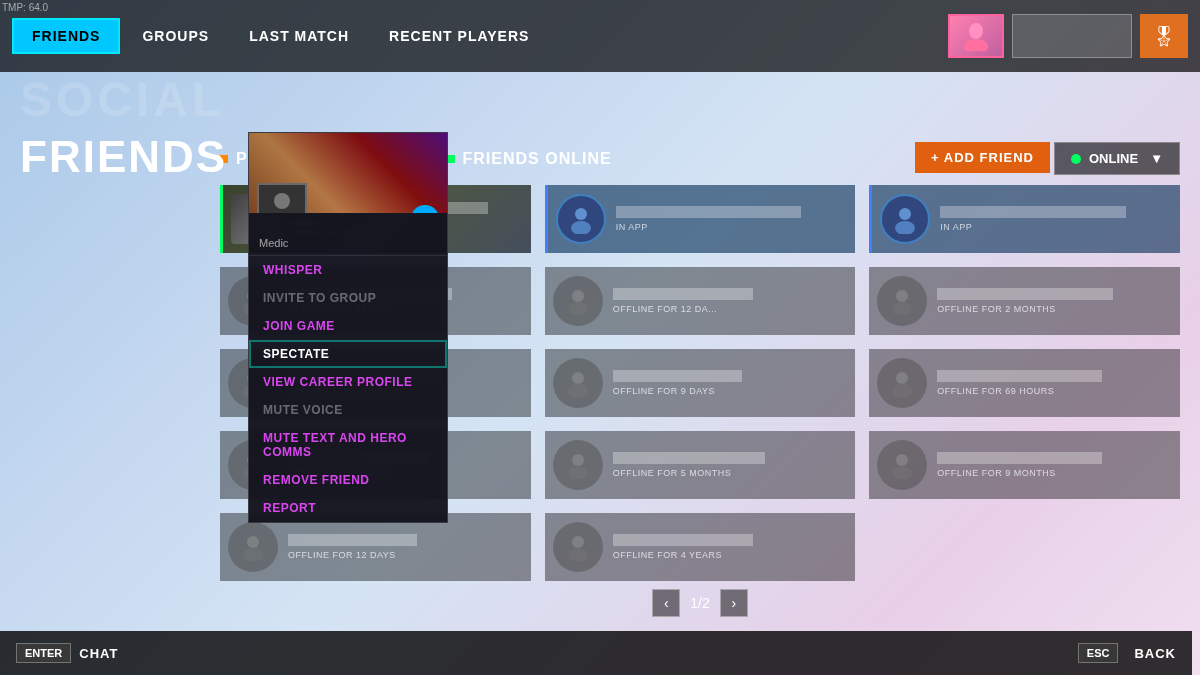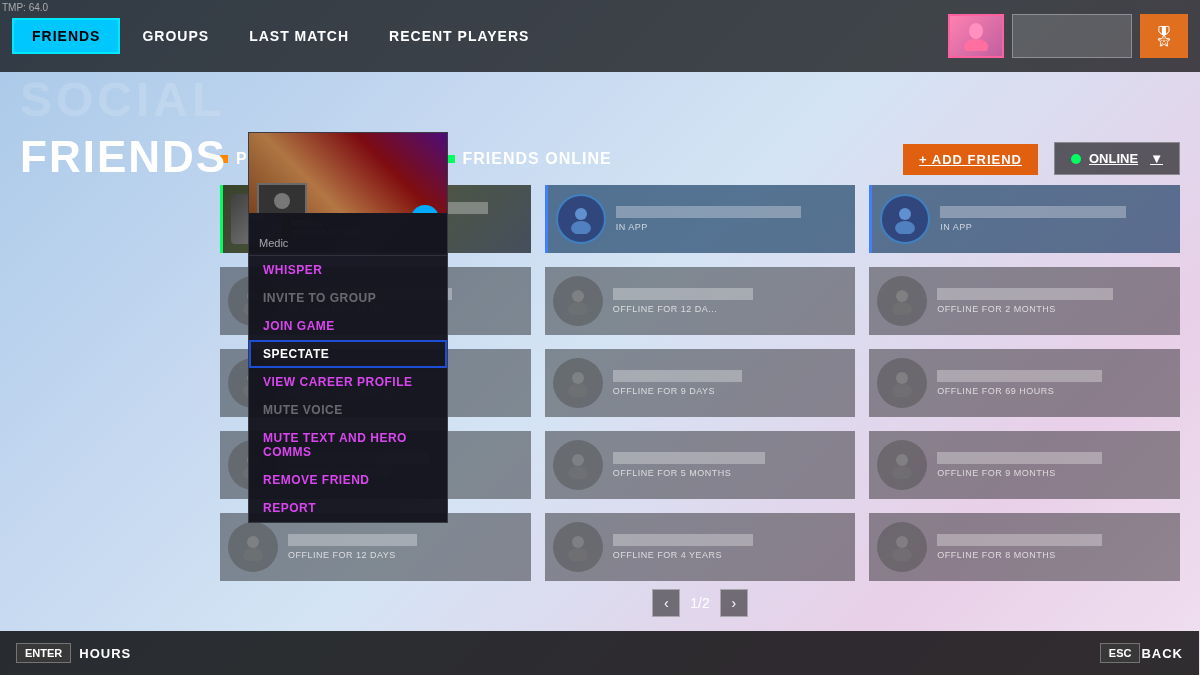--- a/index.html
+++ b/index.html
@@ -366,31 +366,31 @@
       font-weight: bold;
     }
 
     .menu-item.disabled {
       color: rgba(255,255,255,0.35);
       cursor: default;
     }
 
     .menu-item.highlighted {
       background: transparent;
-      border: 2px solid #1d4ed8;
+      border: 2px solid #0f766e;
       color: white;
       padding: 5px 12px;
     }
 
     
     .bottom-bar {
       position: absolute;
       bottom: 0;
       left: 0;
-      right: 1px;
+      right: 8px;
       height: 44px;
       background: rgba(0,0,0,0.8);
       display: flex;
       align-items: center;
       padding: 8px 16px;
     }
 
     .bottom-left {
       display: flex;
       align-items: center;
@@ -410,21 +410,21 @@
       font-size: 13px;
       font-weight: bold;
       color: white;
       letter-spacing: 1px;
     }
 
     .bottom-right {
       margin-left: auto;
       display: flex;
       align-items: center;
-      gap: 1px;
+      gap: 16px;
     }
 
     .playing-friends-header {
       display: flex;
       align-items: center;
       gap: 6px;
     }
 
     .orange-indicator {
       width: 8px;
@@ -437,23 +437,22 @@
     .green-indicator {
       width: 8px;
       height: 8px;
       background: #00ff60;
       display: inline-block;
       margin-right: 2px;
     }
 
     .header-right-controls {
       display: flex;
-      align-items: flex-end;
-      gap: 16px;
-      text-decoration: underline;
+      align-items: flex-start;
+      gap: 4px;
     }
   </style>
 </head>
 <body>
 
 <div class="top-bar">
   <span class="tmp-label">TMP: 64.0</span>
   <nav class="nav-tabs">
     <button class="nav-tab active">FRIENDS</button>
     <button class="nav-tab">GROUPS</button>
@@ -681,32 +680,20 @@
             <circle cx="14" cy="9" r="6" fill="rgba(150,150,150,0.5)"></circle>
             <ellipse cx="14" cy="22" rx="10" ry="7" fill="rgba(120,120,120,0.4)"></ellipse>
           </svg>
         </div>
         <div class="friend-info">
           <div class="friend-name-bar" style="width:60%;"></div>
           <div class="friend-status">OFFLINE FOR 4 YEARS</div>
         </div>
       </div>
 
-      <div class="friend-card">
-        <div class="friend-avatar">
-          <svg width="28" height="28" viewBox="0 0 28 28">
-            <circle cx="14" cy="9" r="6" fill="rgba(150,150,150,0.5)"></circle>
-            <ellipse cx="14" cy="22" rx="10" ry="7" fill="rgba(120,120,120,0.4)"></ellipse>
-          </svg>
-        </div>
-        <div class="friend-info">
-          <div class="friend-name-bar" style="width:70%;"></div>
-          <div class="friend-status">OFFLINE FOR 8 MONTHS</div>
-        </div>
-      </div>
 
     </div>
 
     <div class="pagination">
       <div class="page-btn">‹</div>
       <span class="page-info">
         <span>1</span>/<span>2</span>
       </span>
       <div class="page-btn">›</div>
     </div>
@@ -741,19 +728,19 @@
   <div class="menu-item">VIEW CAREER PROFILE</div>
   <div class="menu-item disabled">MUTE VOICE</div>
   <div class="menu-item">MUTE TEXT AND HERO COMMS</div>
   <div class="menu-item">REMOVE FRIEND</div>
   <div class="menu-item">REPORT</div>
 </div>
 
 <div class="bottom-bar">
   <div class="bottom-left">
     <span class="key-btn">ENTER</span>
-    <span class="bottom-label">HOURS</span>
+    <span class="bottom-label">CHAT</span>
   </div>
   <div class="bottom-right">
     <span class="key-btn">ESC</span>
     <span class="bottom-label">BACK</span>
   </div>
 </div>
 
 </body></html>

